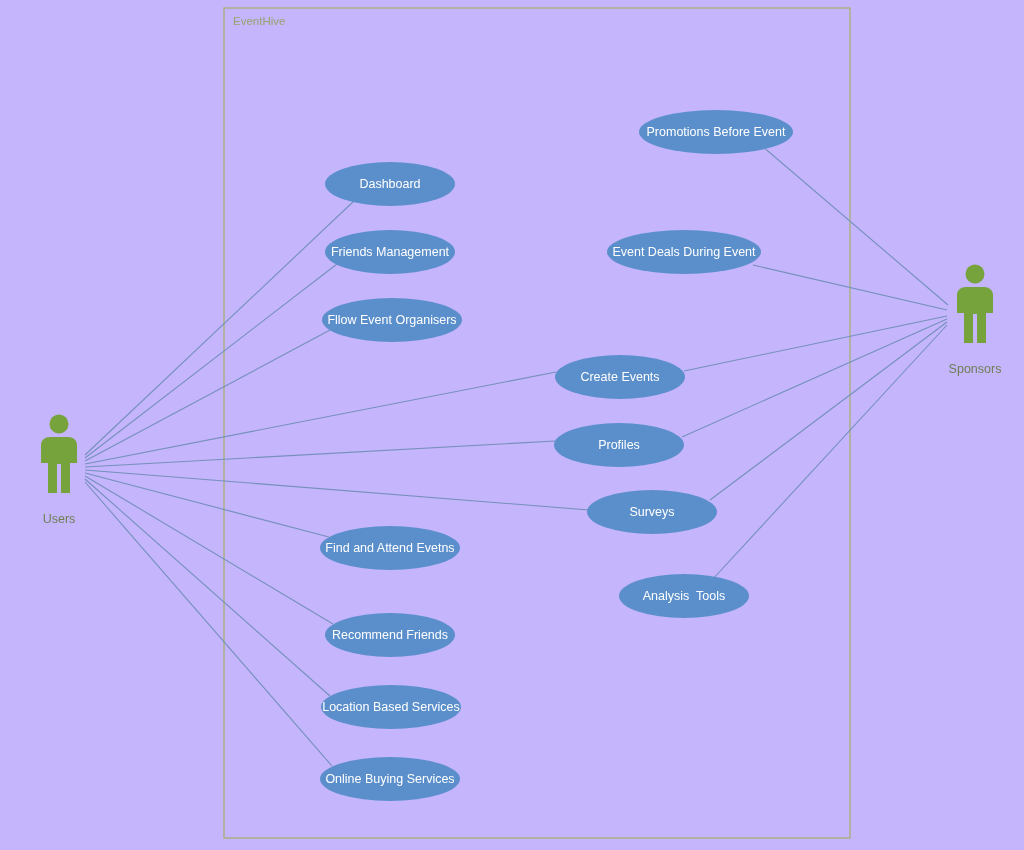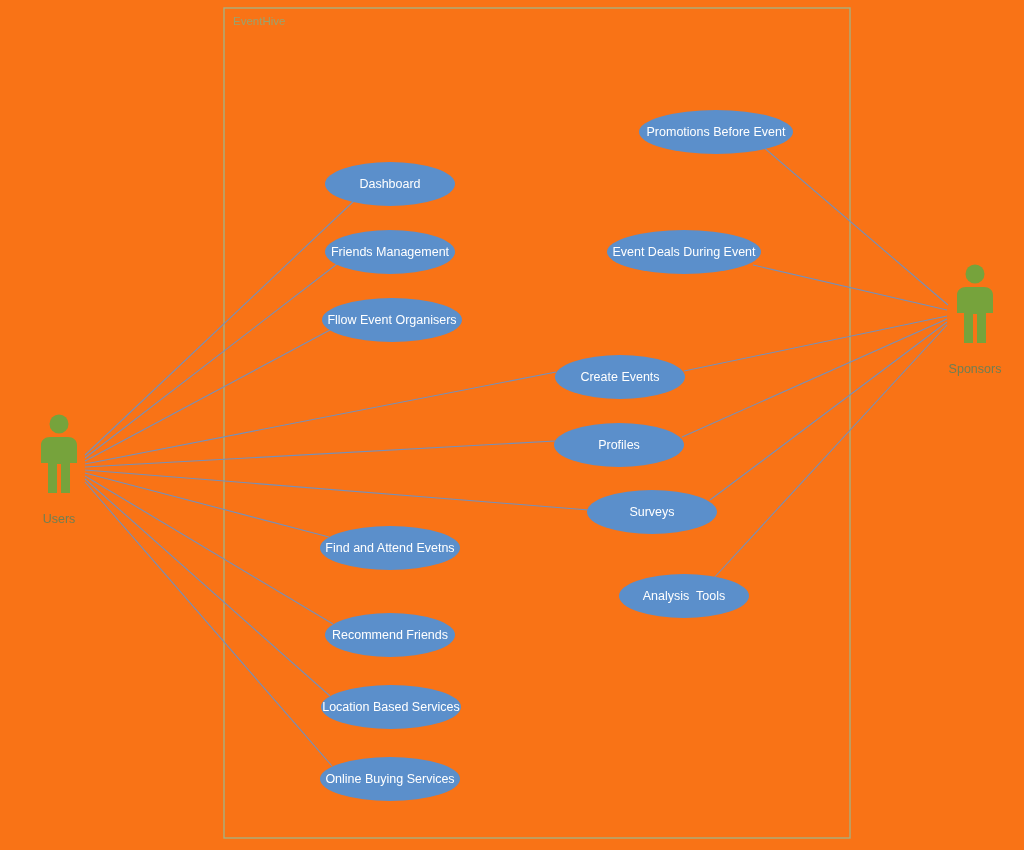--- a/index.html
+++ b/index.html
@@ -7,21 +7,21 @@
     padding: 0;
     background: #ffffff;
   }
   body {
     font-family: "Liberation Sans", sans-serif;
   }
   #canvas {
     position: relative;
     width: 1024px;
     height: 850px;
-    background: #f97316;
+    background: #c4b5fd;
     overflow: hidden;
   }
   #diagram-svg {
     position: absolute;
     left: 0;
     top: 0;
     width: 1024px;
     height: 850px;
   }
   .boundary-rect {

